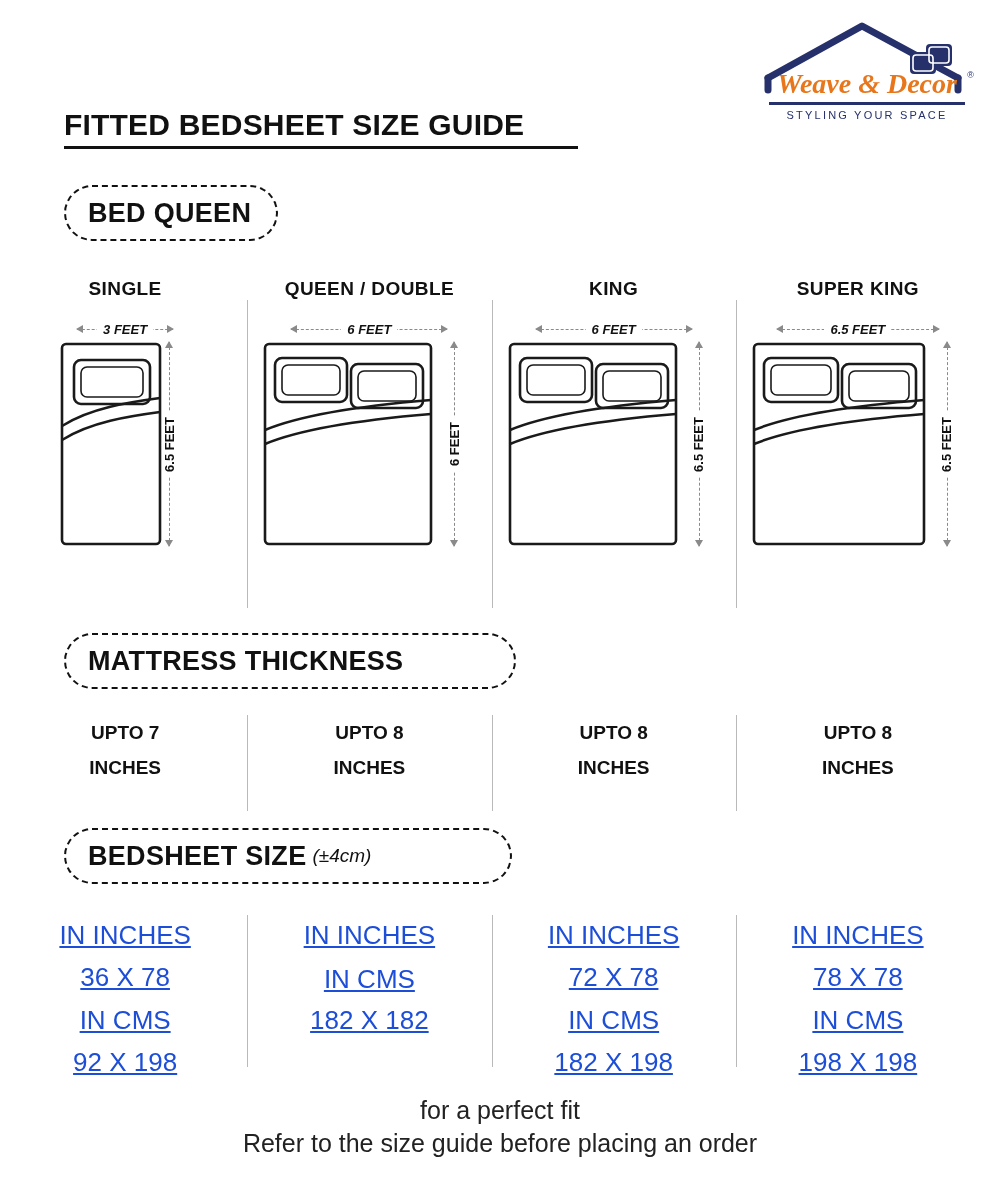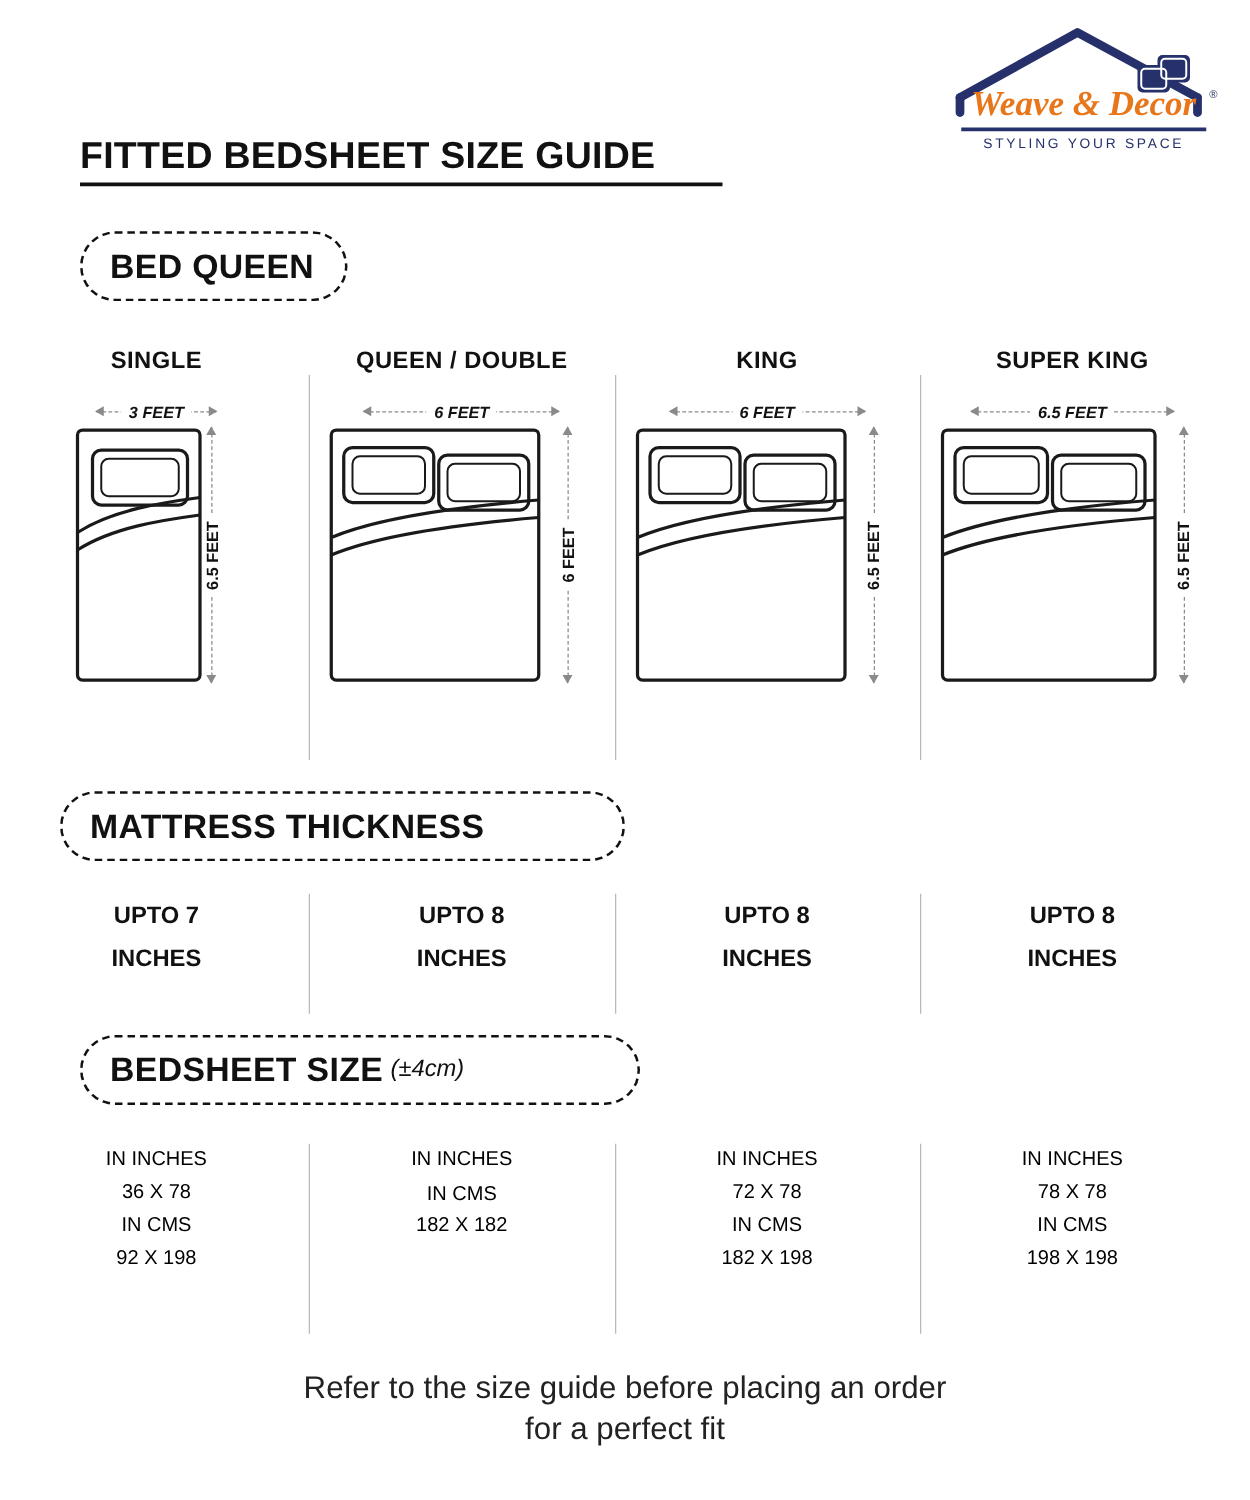--- a/index.html
+++ b/index.html
@@ -60,21 +60,21 @@
   }
   .sec-head .sec-sub {
     font-size: 19px;
     font-weight: normal;
     margin-left: 6px;
     color: #111;
     font-style: italic;
   }
 
   #sec-bed-size   { left: 64px; top: 185px; width: 214px; }
-  #sec-thickness  { left: 48px; top: 633px; width: 452px; }
+  #sec-thickness  { left: 64px; top: 633px; width: 452px; }
   #sec-sheet-size { left: 64px; top: 828px; width: 448px; }
 
   
   .cols {
     position: absolute;
     left: 3px; right: 20px;
     display: flex;
   }
   .col {
     flex: 1 1 25%;
@@ -148,21 +148,21 @@
              width: 0; height: 0; border-left: 4px solid transparent; border-right: 4px solid transparent; border-top: 7px solid #8a8a8a; }
 
   
   #thickrow { top: 715px; height: 96px; }
   .thick-text {
     font-size: 19px; font-weight: bold; color: #111; line-height: 1.85;
   }
 
   
   #sheetrow { top: 915px; height: 160px; }
-  .sheet-line { font-size: 16px; color: #000000; line-height: 1.6; }
+  .sheet-line { font-size: 26px; color: #1d4ed8; line-height: 1.6; text-decoration: underline; }
   .sheet-line.unit { margin-top: 2px; }
 
   
   .footer {
     position: absolute;
     left: 0; right: 0; top: 1094px;
     text-align: center;
     font-size: 25px;
     color: #222;
     line-height: 1.32;
@@ -376,15 +376,15 @@
   </div>
   <div class="col">
     <div class="sheet-line">IN INCHES</div>
     <div class="sheet-line">78 X 78</div>
     <div class="sheet-line unit">IN CMS</div>
     <div class="sheet-line">198 X 198</div>
   </div>
 </div>
 
 <div class="footer">
+  <div>for a perfect fit</div>
   <div>Refer to the size guide before placing an order</div>
-  <div>for a perfect fit</div>
 </div>
 
 </body></html>

